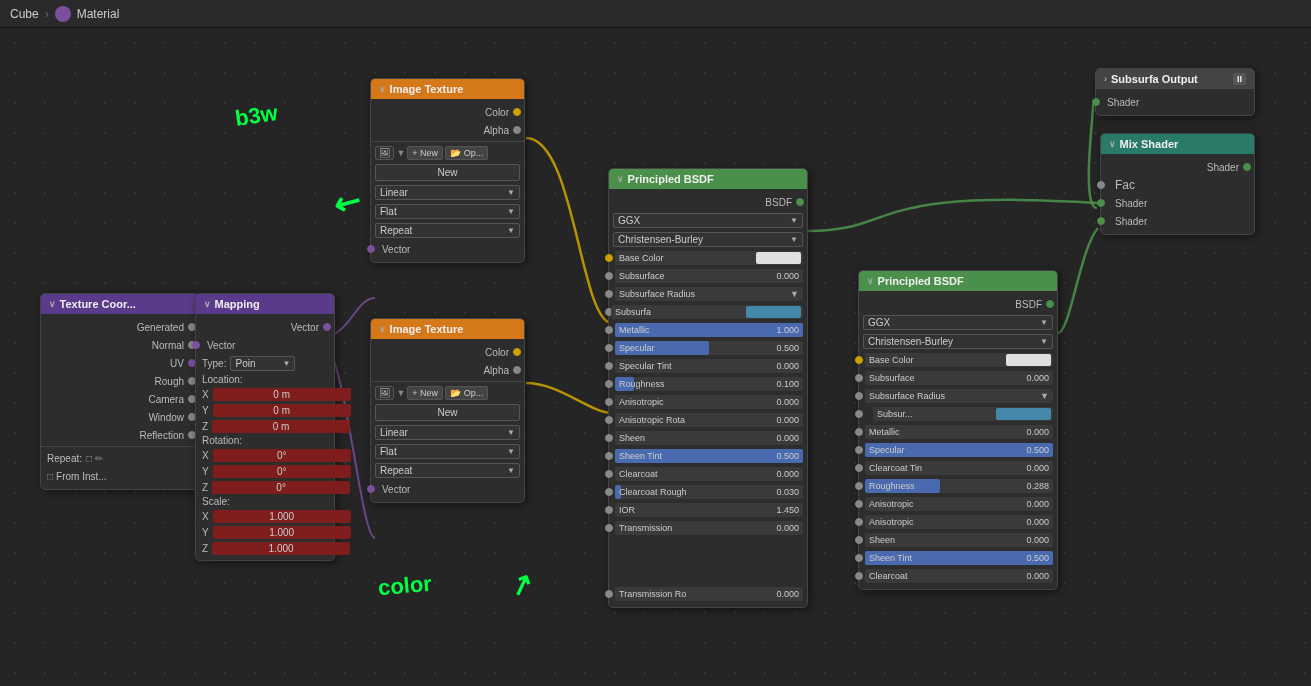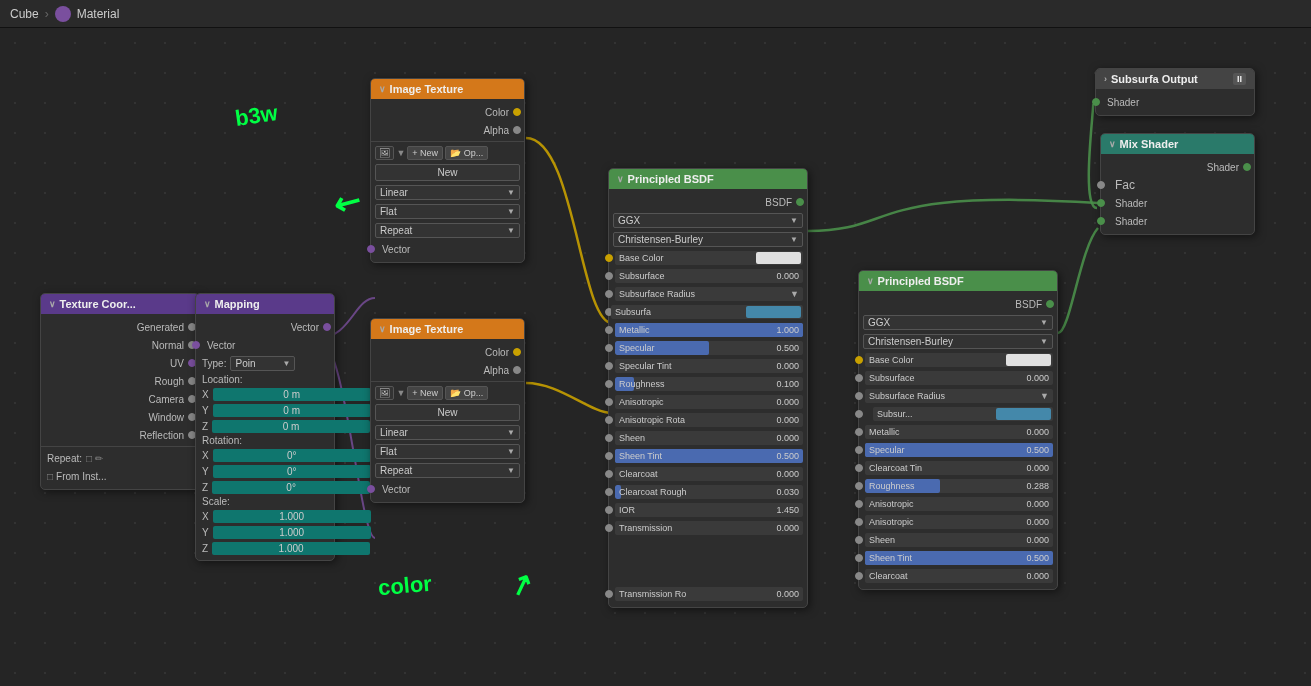--- a/index.html
+++ b/index.html
@@ -200,23 +200,23 @@
       pointer-events: none;
       overflow: visible;
     }
 
     .mapping-row {
       display: flex; align-items: center;
       padding: 1px 6px; min-height: 16px; gap: 4px;
     }
     .mapping-label { font-size: 10px; color: #bbb; width: 18px; }
     .mapping-input {
-      flex: 1; background: #0f766e; border: none;
+      flex: 1; background: #7f1d1d; border: none;
       border-radius: 2px; color: #ccc; font-size: 10px;
-      padding: 1px 13px; text-align: center;
+      padding: 1px 3px; text-align: center;
     }
 
     .node-divider {
       height: 1px; background: #444; margin: 2px 0;
     }
     .img-btn {
       background: #444; border: 1px solid #555;
       border-radius: 2px; color: #ccc;
       font-size: 9px; padding: 1px 4px; cursor: pointer;
     }

